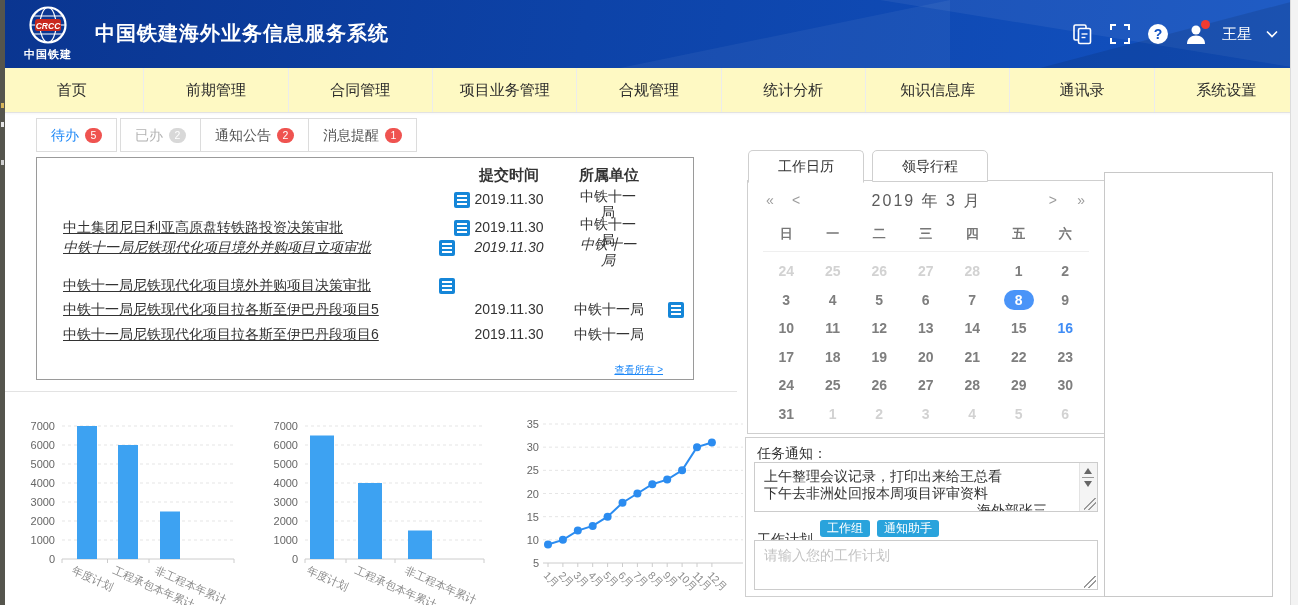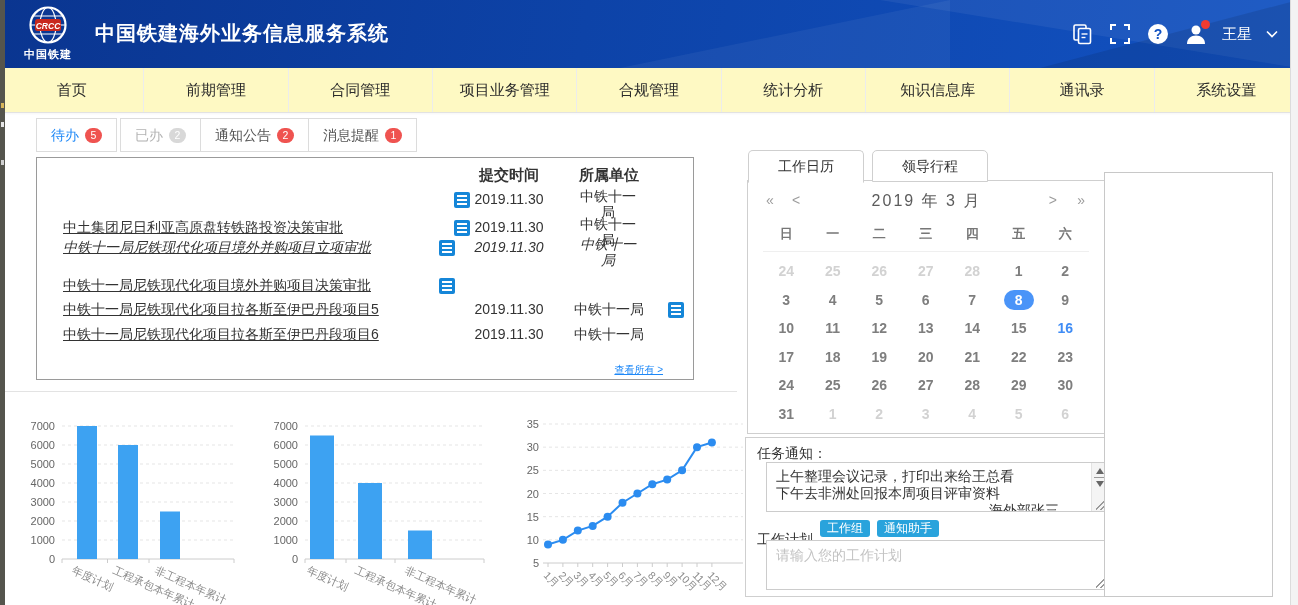--- a/index.html
+++ b/index.html
@@ -79,21 +79,21 @@
   .cal-grid{top:76px;grid-auto-rows:28.5px;}
   .cal-cell{display:flex;align-items:center;justify-content:center;cursor:pointer;}
   .cal-cell span{display:inline-block;min-width:30px;height:20px;line-height:20px;text-align:center;
       font-size:14px;font-weight:bold;color:#7e7e7e;border-radius:10px;}
   .cal-cell.mut span{color:#d2d2d2;}
   .cal-cell.sel span{background:#4a94f8;color:#fff;}
   .cal-cell.acc span{color:#3f8cf5;}
   
   .task-box{position:absolute;left:745px;top:437px;width:360px;height:160px;background:#fff;border:1px solid #cfcfcf;box-sizing:border-box;}
   .task-label{position:absolute;left:11px;top:7px;font-size:14px;color:#333;}
-  .ta{position:absolute;left:20px;width:344px;border:1px solid #ccc;background:#fff;box-sizing:border-box;overflow:hidden;}
+  .ta{position:absolute;left:8px;width:344px;border:1px solid #ccc;background:#fff;box-sizing:border-box;overflow:hidden;}
   .ta1{top:24px;height:50px;}
   .ta-lines{position:absolute;left:9px;top:5px;right:24px;font-size:14px;color:#333;line-height:17px;white-space:nowrap;}
   .sig{position:absolute;right:50px;top:39px;font-size:14px;color:#333;}
   .sbar{position:absolute;right:0;top:0;bottom:0;width:17px;background:#f4f4f4;border-left:1px solid #e3e3e3;}
   .sb-up,.sb-dn{position:absolute;left:4px;width:0;height:0;border-left:4px solid transparent;border-right:4px solid transparent;}
   .sb-up{top:5px;border-bottom:6px solid #666;}
   .sb-dn{top:18px;border-top:6px solid #666;}
   .sb-sep{position:absolute;left:2px;top:14px;width:12px;height:1px;background:#999;}
   .rsz{position:absolute;right:1px;bottom:1px;width:12px;height:12px;
       background:linear-gradient(135deg,transparent 0 45%,#9a9a9a 45% 52%,transparent 52% 65%,#9a9a9a 65% 72%,transparent 72%);}

